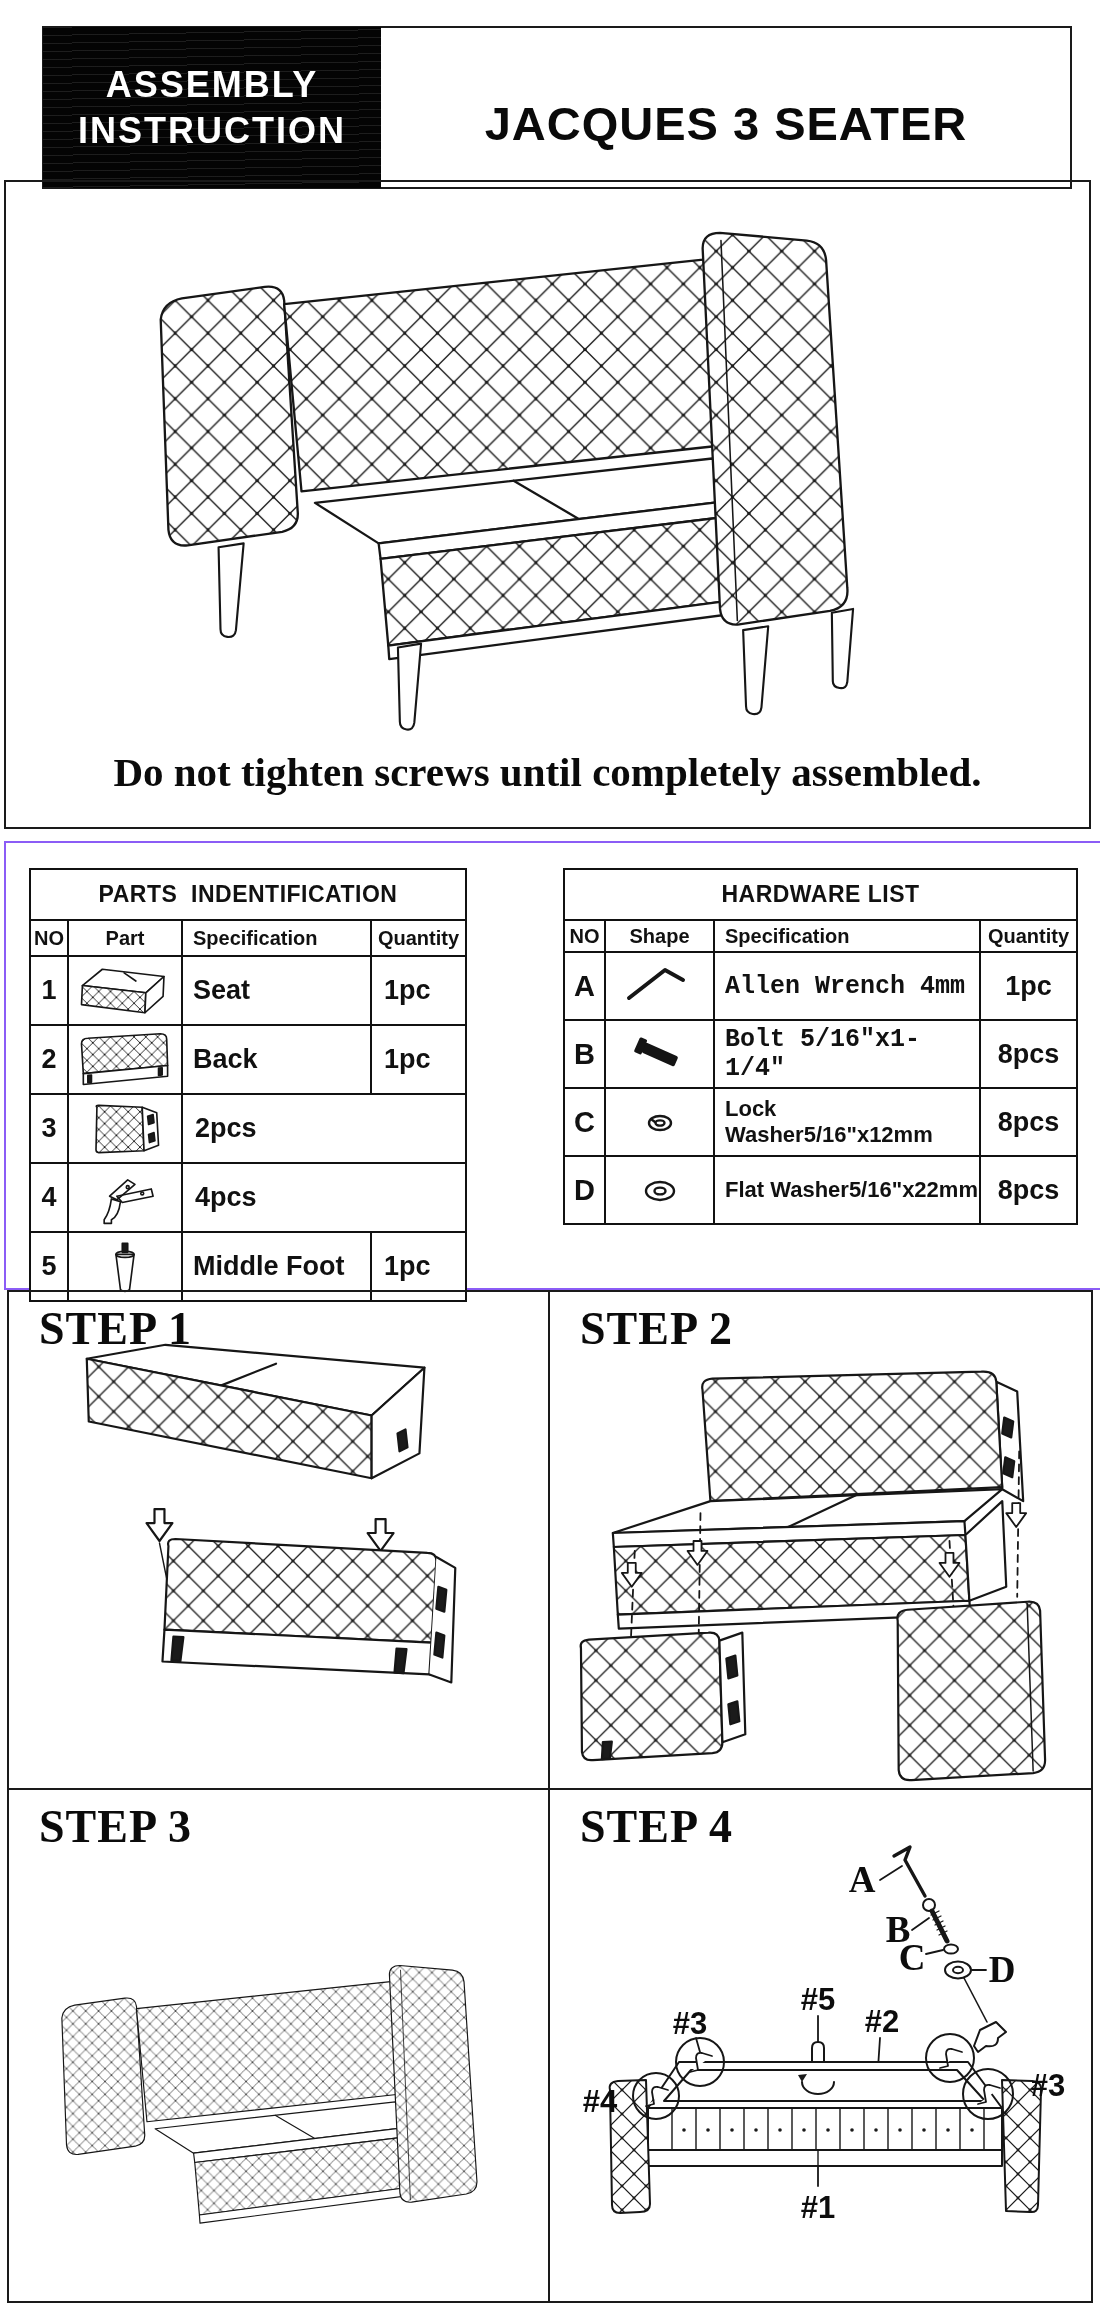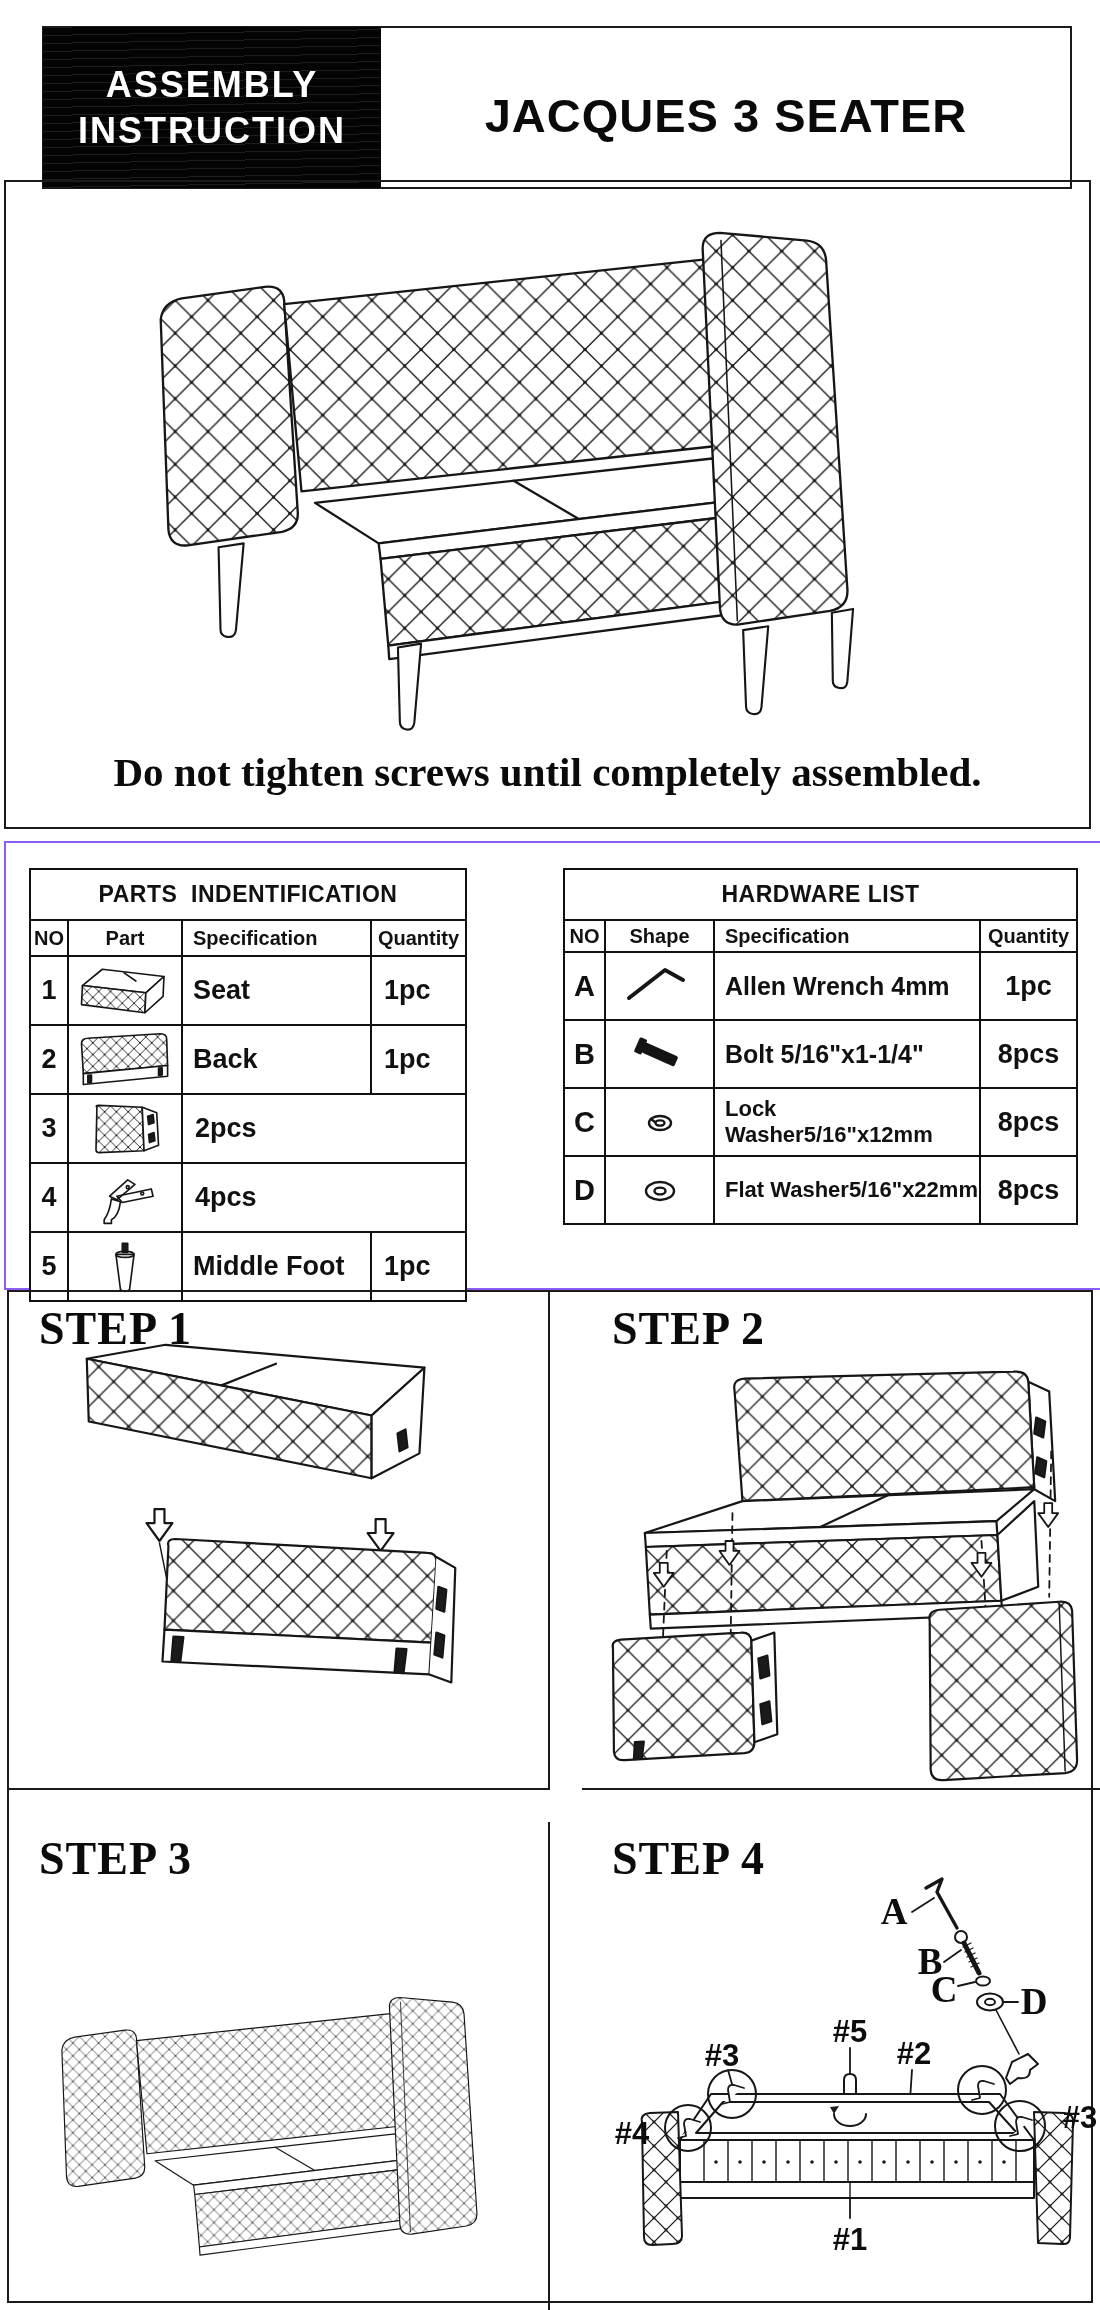--- a/index.html
+++ b/index.html
@@ -13,21 +13,21 @@
   
   .header{left:42px;top:26px;width:1026px;height:159px;border:2px solid #1a1a1a;}
   .badge{
     position:absolute;left:-1px;top:-1px;width:338px;height:161px;
     background-image:repeating-linear-gradient(179deg, rgba(255,255,255,0.10) 0 1px, rgba(255,255,255,0) 1px 8px),
                      linear-gradient(#040404,#040404);
     display:flex;flex-direction:column;justify-content:center;align-items:center;gap:4px;
   }
   .badge-line{color:#fff;font-weight:700;font-size:36px;letter-spacing:2px;line-height:1.15;}
   .product-title{
-    position:absolute;left:338px;top:8px;right:0;height:100%;
+    position:absolute;left:338px;top:16px;right:0;height:100%;
     display:flex;align-items:center;justify-content:center;
     font-weight:700;font-size:47px;letter-spacing:1px;color:#0a0a0a;
   }
 
   
   .hero{left:4px;top:180px;width:1083px;height:645px;border:2px solid #1a1a1a;}
   .warning{
     position:absolute;left:0;right:0;top:566px;text-align:center;
     font-family:"Liberation Serif", serif;font-weight:700;font-size:41px;color:#0b0b0b;
   }
@@ -40,39 +40,39 @@
   .tbl .cell{border-right:2px solid #111;display:flex;align-items:center;justify-content:center;box-sizing:border-box;}
   .tbl .cell:last-child{border-right:none;}
   .tbl-title{height:49px;display:flex;align-items:center;justify-content:center;
     font-weight:700;font-size:23px;letter-spacing:.5px;border-bottom:2px solid #111;white-space:pre;}
   .hdr .cell{font-weight:700;font-size:20px;}
   .no-cell{font-weight:700;font-size:27px;}
   .spec-cell{justify-content:flex-start !important;padding-left:10px;font-weight:700;font-size:27px;}
   .qty-cell{justify-content:flex-start !important;padding-left:12px;font-weight:700;font-size:27px;}
   .hw-no{font-weight:700;font-size:29px;}
   .hw-spec{justify-content:flex-start !important;padding-left:10px;font-weight:700;font-size:22px;}
-  .hw-spec.serif{font-family:Liberation Sans, sans-serif;font-size:25px;}
+  .hw-spec.serif{font-family:Liberation Mono, monospace;font-size:25px;}
   .hw-qty{justify-content:center !important;font-weight:700;font-size:27px;}
   .spec-hdr{justify-content:flex-start !important;padding-left:10px;}
 
   
   .parts{left:23px;top:25px;width:434px;}
   .parts .c1{width:38px;} .parts .c2{width:114px;} .parts .c3{width:189px;} .parts .c4{flex:1;}
   .parts .hdr{height:34px;}
   .parts .prow{height:67px;}
 
   
   .hardware{left:557px;top:25px;width:511px;}
   .hardware .c1{width:41px;} .hardware .c2{width:109px;} .hardware .c3{width:266px;} .hardware .c4{flex:1;}
   .hardware .hdr{height:30px;}
   .hardware .hrow{height:66px;}
 
   
   .steps{left:7px;top:1290px;width:1082px;height:1009px;border:2px solid #1a1a1a;
-    display:grid;grid-template-columns:541px 541px;grid-template-rows:498px 511px;gap:32px;}
+    display:grid;grid-template-columns:541px 541px;grid-template-rows:498px 511px;}
   .step-cell{position:relative;border-right:2px solid #1a1a1a;border-bottom:2px solid #1a1a1a;overflow:hidden;}
   .step-cell:nth-child(2n){border-right:none;}
   .step-cell:nth-child(3),.step-cell:nth-child(4){border-bottom:none;}
   .step-title{position:absolute;left:30px;top:10px;font-family:"Liberation Serif", serif;
     font-weight:700;font-size:46px;letter-spacing:1px;color:#0b0b0b;z-index:2;}
   .step-svg{position:absolute;left:0;top:0;width:100%;height:100%;}
 
   svg{display:block;}
   .ink{stroke:#161616;fill:none;stroke-linejoin:round;stroke-linecap:round;}
   .svg-label-serif{font-family:"Liberation Serif", serif;font-weight:700;font-size:37px;fill:#0d0d0d;}

